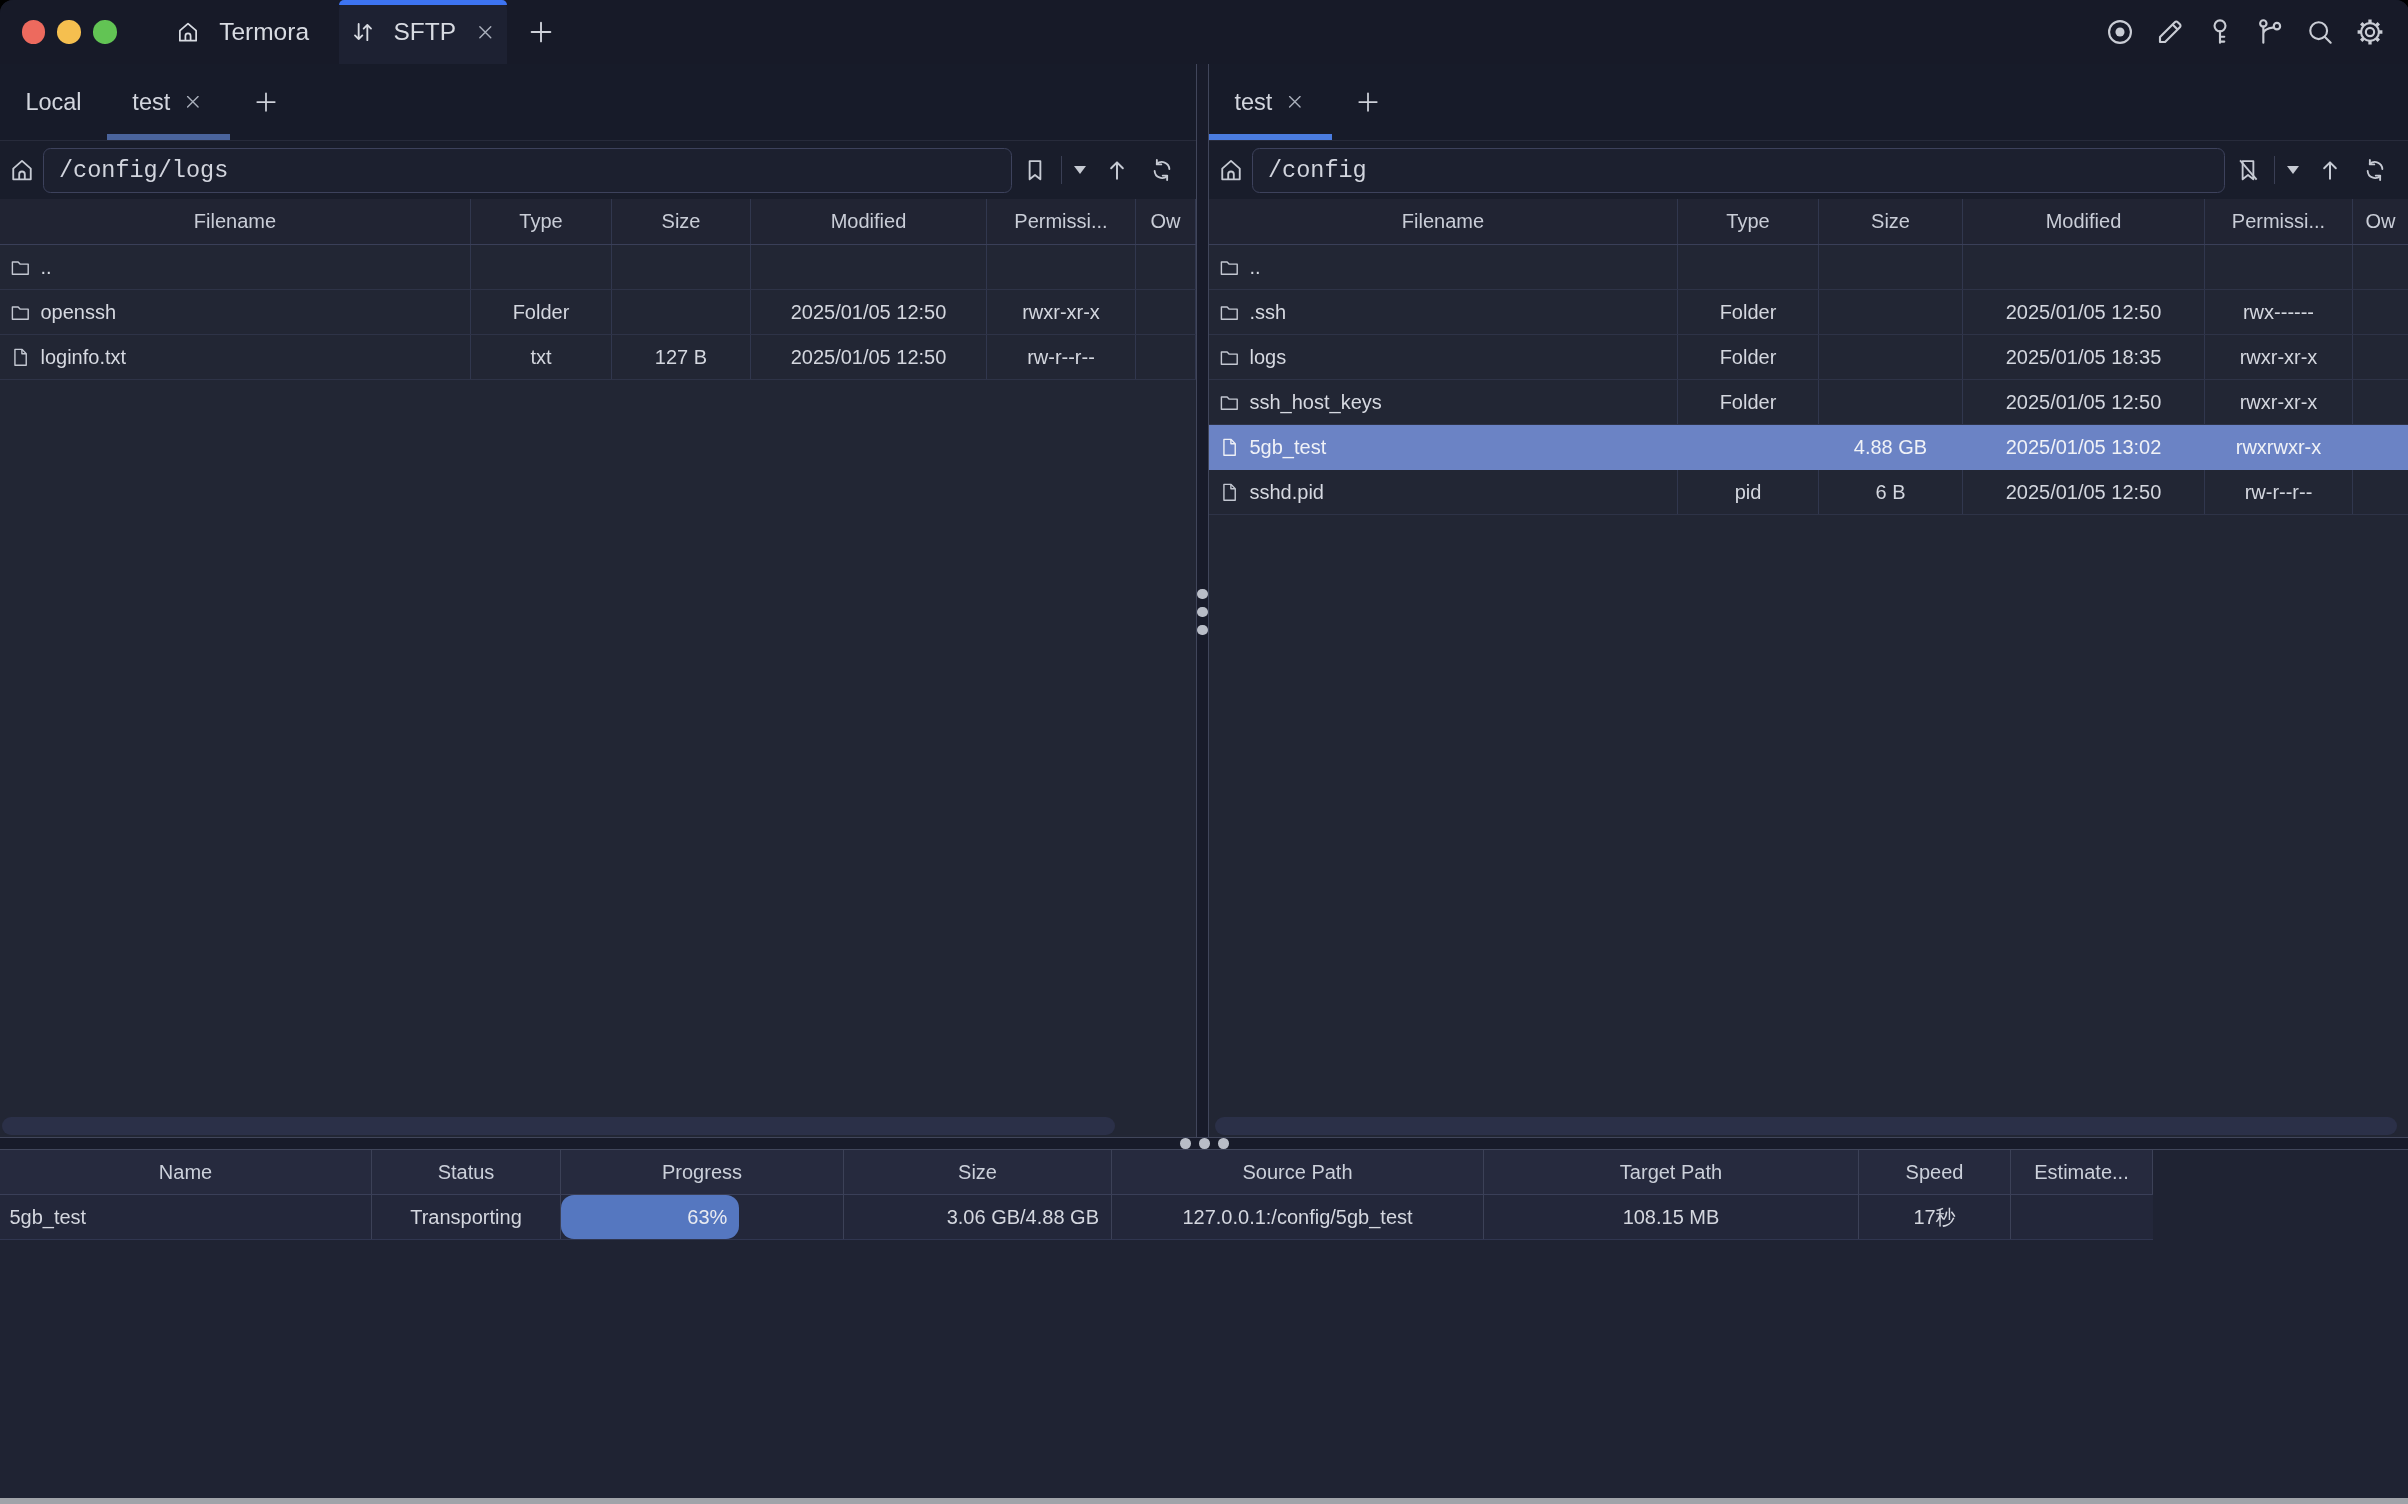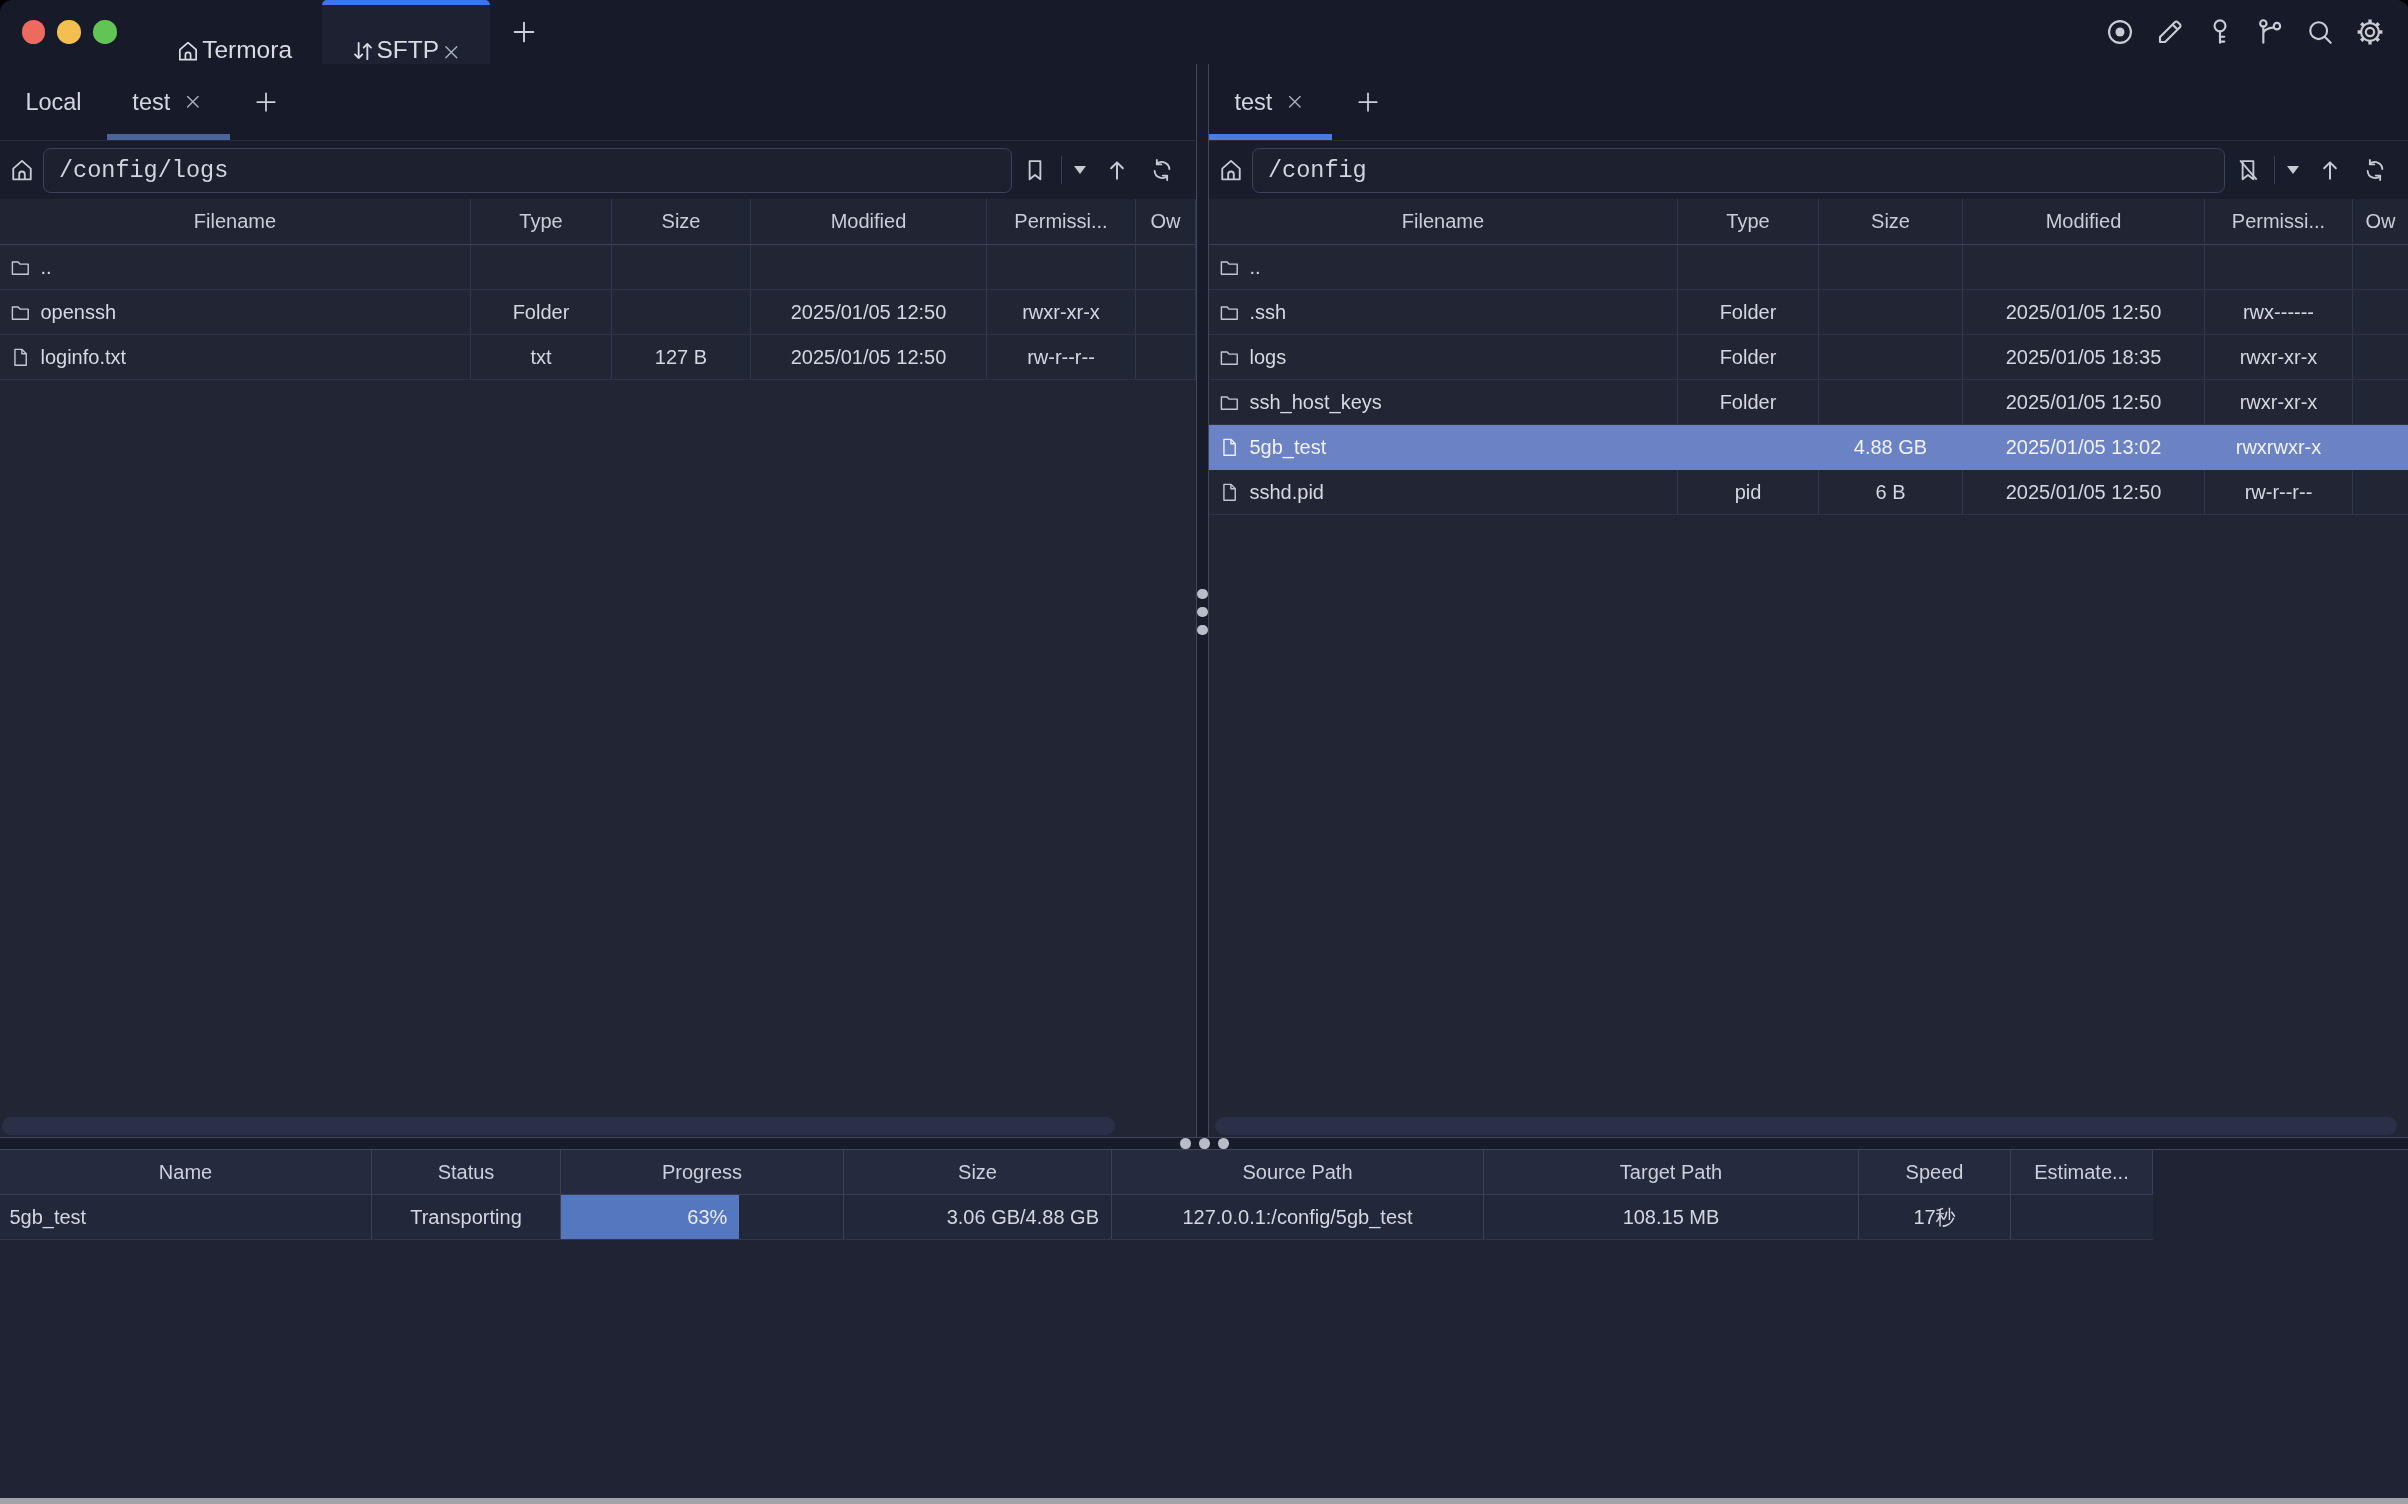--- a/index.html
+++ b/index.html
@@ -7,21 +7,21 @@
   body{font-family:"Liberation Sans", sans-serif; -webkit-font-smoothing:antialiased;}
 
   .window{position:relative;width:2409px;height:1505px;background:#171a28;
           border-radius:13px 13px 0 0;overflow:hidden;display:flex;flex-direction:column;}
 
   
   .titlebar{height:64px;background:#171a28;display:flex;align-items:stretch;flex:none;}
   .traffic{display:flex;align-items:center;gap:12.2px;padding-left:21.7px;flex:none;}
   .light{width:23.5px;height:23.5px;border-radius:50%;}
   .light.red{background:#ed6a5e;} .light.yellow{background:#f5bf4f;} .light.green{background:#62c454;}
-  .ttab{display:flex;align-items:flex-end;gap:1px;color:#d8dbe2;font-size:24.5px;}
+  .ttab{display:flex;align-items:center;gap:18px;color:#d8dbe2;font-size:24.5px;}
   .ttab.plain{margin-left:53px;padding:0 5.6px;}
   .ttab.active{margin-left:24.5px;width:168px;justify-content:center;background:#1d2132;
                border-radius:9.4px 9.4px 0 0;position:relative;}
   .ttab.active::before{content:"";position:absolute;top:0;left:0;right:0;height:4.7px;
                background:#3d74f2;border-radius:9.4px 9.4px 0 0;}
   .tb-plus{display:flex;align-items:center;margin-left:19px;color:#cfd2da;}
   .tb-spacer{flex:1;}
   .tb-actions{display:flex;align-items:center;gap:18px;padding-right:22.6px;color:#c9ccd4;}
   .icon{display:inline-flex;flex:none;}
   .icon svg{display:block;}
@@ -542,21 +542,21 @@
         <div class="xcell">Size</div>
         <div class="xcell">Source Path</div>
         <div class="xcell">Target Path</div>
         <div class="xcell">Speed</div>
         <div class="xcell">Estimate...</div>
       </div>
       <div class="xrow">
         <div class="xcell name">5gb_test</div>
         <div class="xcell">Transporting</div>
         <div class="xcell progress">
-          <div class="progress-fill" style="width: 63%;">
+          <div class="progress-fill" style="width: 63%; border-radius: 13px;">
             <span>63%</span>
           </div>
         </div>
         <div class="xcell size">3.06 GB/4.88 GB</div>
         <div class="xcell">127.0.0.1:/config/5gb_test</div>
         <div class="xcell">108.15 MB</div>
         <div class="xcell">17秒</div>
       </div>
     </div>
   </div>

